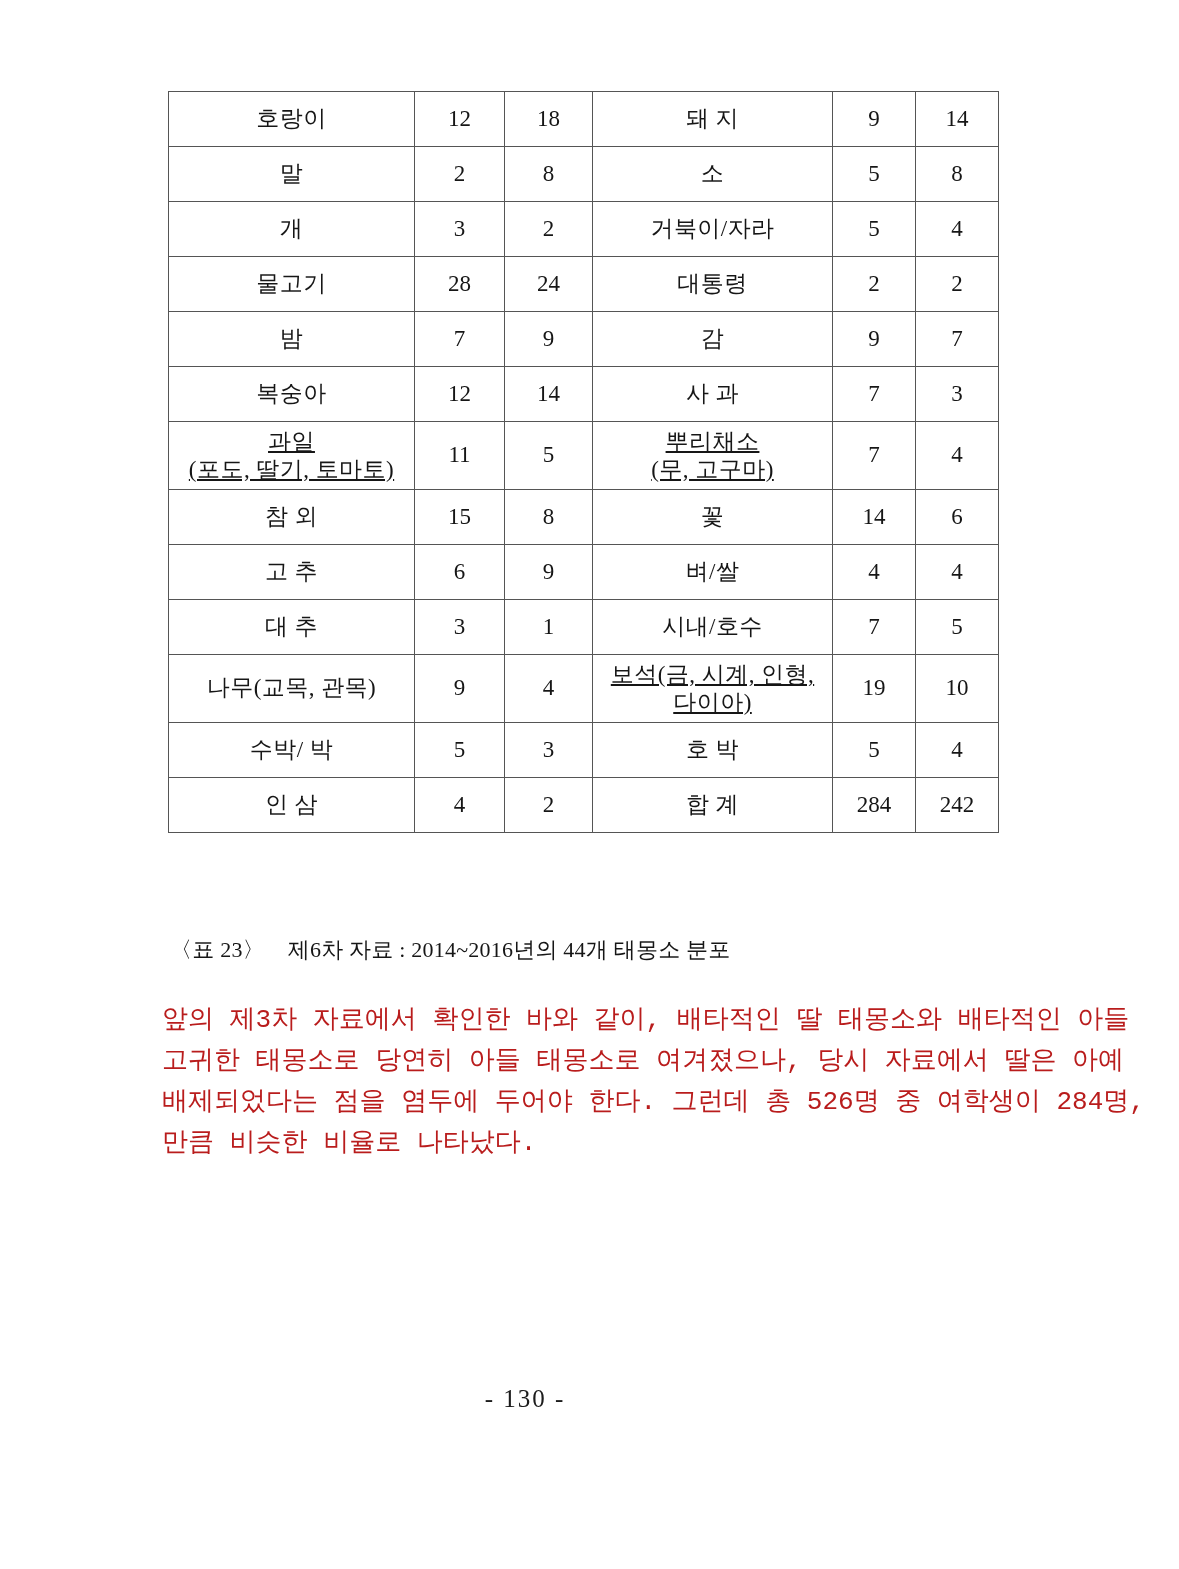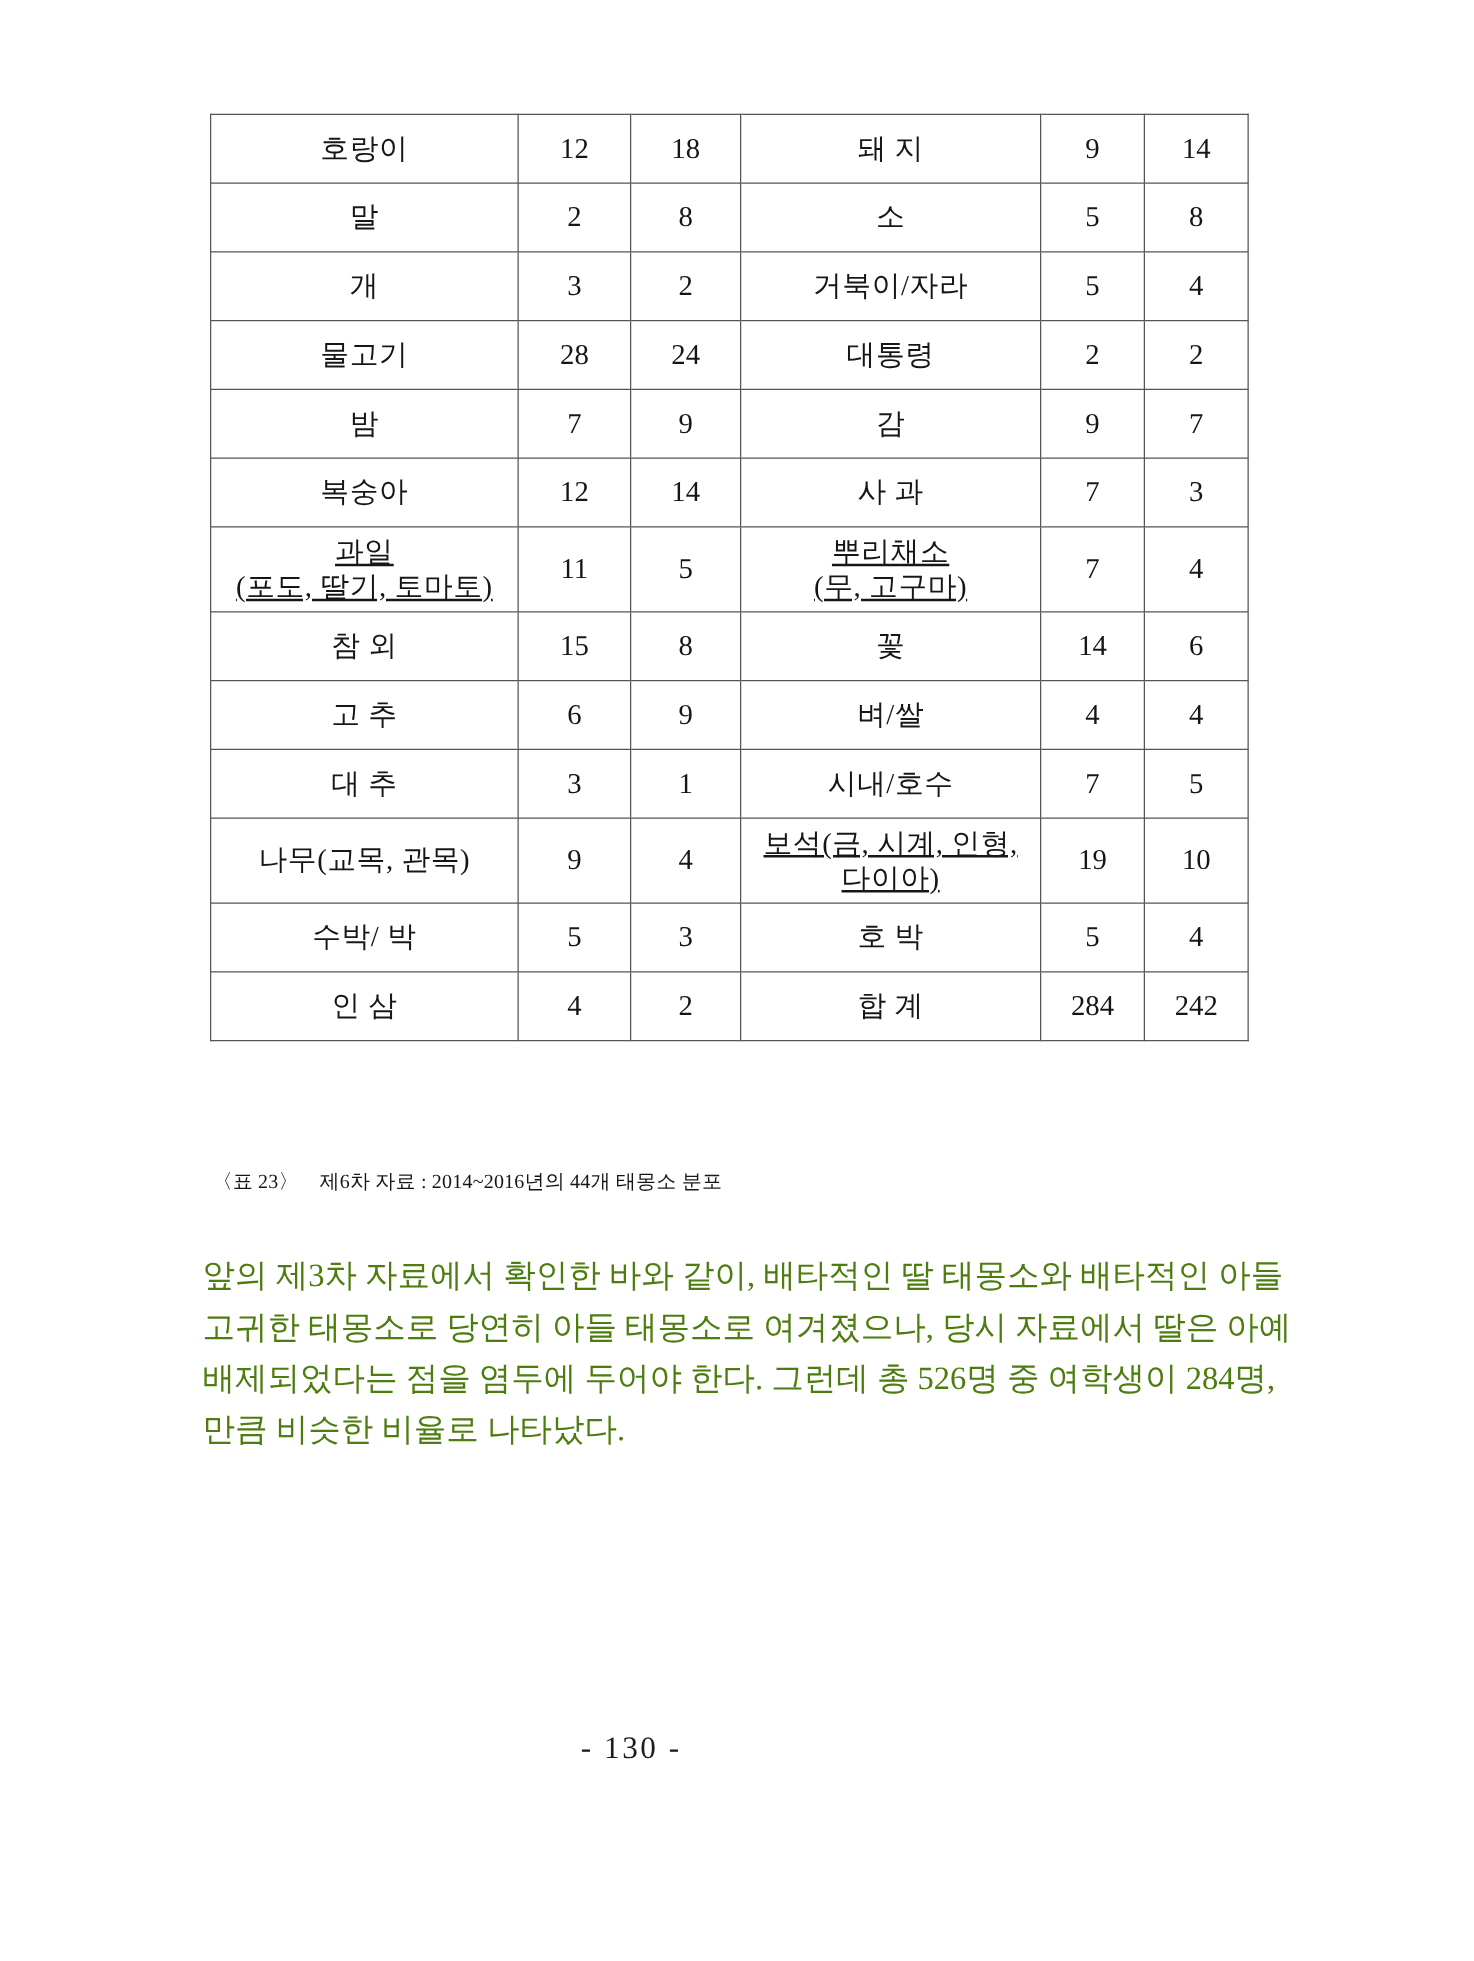--- a/index.html
+++ b/index.html
@@ -58,57 +58,59 @@
 
   td.label-cell { letter-spacing: 0.02em; }
   td.num-cell   { font-size: 24px; }
   .two-line { display: block; line-height: 1.2; text-decoration: underline; }
 
   
   .caption {
     position: absolute;
     left: 170px;
     top: 935px;
-    font-size: 16px;
+    font-size: 22px;
     color: #161616;
     white-space: pre;
     letter-spacing: 0.01em;
   }
 
   
   .body-par {
     position: absolute;
     left: 162px;
     top: 1000px;
     width: 858px;
   }
   .body-par p.line {
     margin: 0;
     font-size: 26px;
     line-height: 41px;
-    color: #4d7c0f;
+    color: #b91c1c;
     text-align: justify;
     text-align-last: justify;
     white-space: nowrap;
+    font-family: Liberation Mono, monospace;
   }
   .body-par p.line.last {
     text-align: left;
     text-align-last: left;
   }
 
   
   .page-number {
     position: absolute;
     left: 0;
     top: 1385px;
     width: 1010px;
     text-align: center;
     font-size: 25px;
     color: #1c1c1c;
     letter-spacing: 0.08em;
+    padding-left: 20px;
   }
 </style>
 </head>
 <body>
 
 <div class="page">
 
   <div class="table-wrap">
     <table class="dist-table">
       <colgroup>

